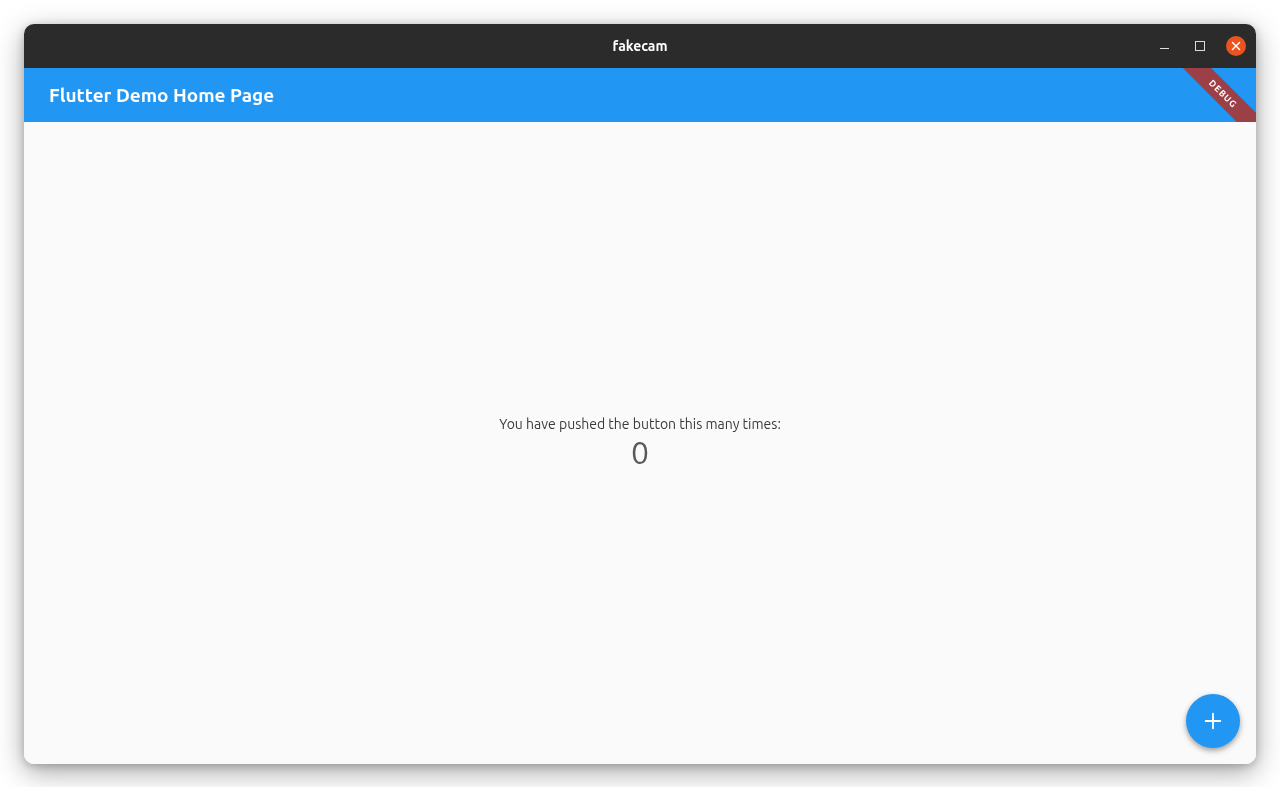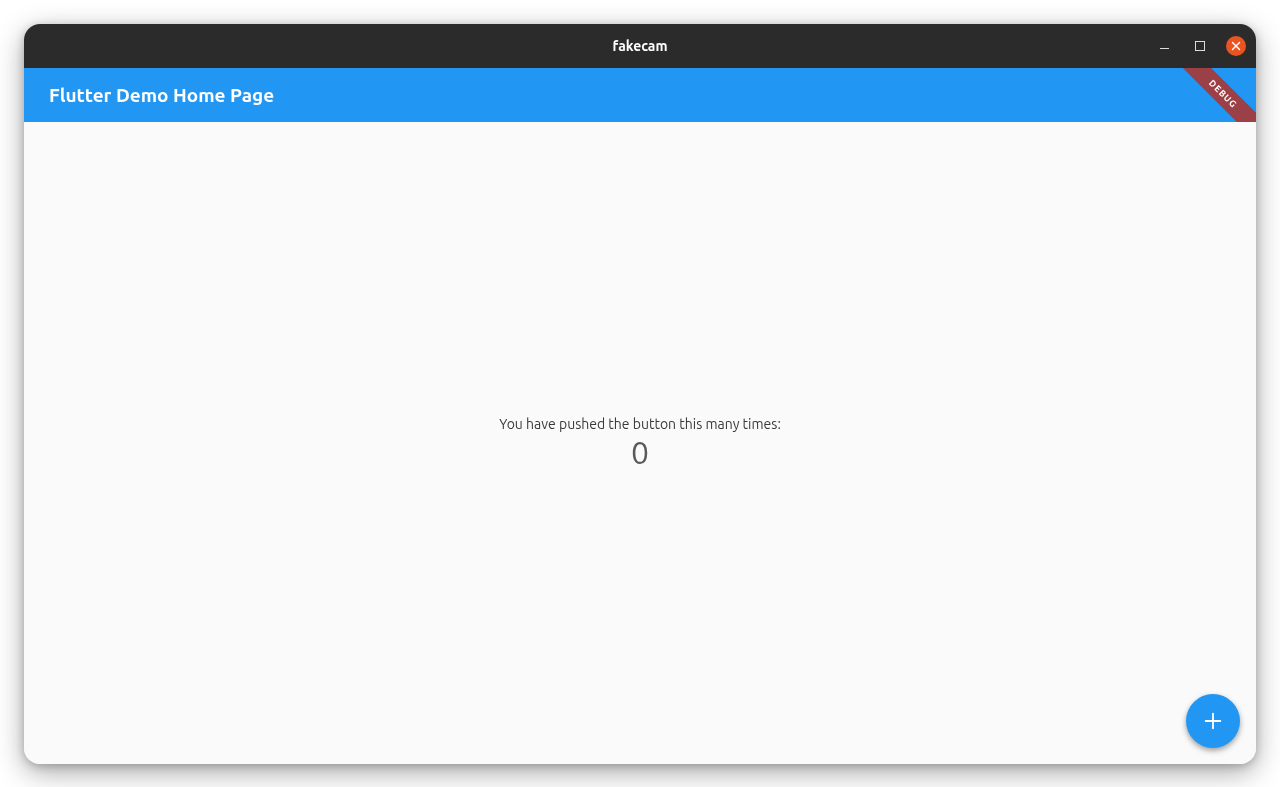--- a/index.html
+++ b/index.html
@@ -16,21 +16,21 @@
       overflow: hidden;
       display: flex;
       align-items: center;
       justify-content: center;
     }
 
     .window {
       width: 1232px;
       height: 740px;
       background: #fafafa;
-      border-radius: 16px;
+      border-radius: 10px;
       box-shadow: 0 8px 28px rgba(0,0,0,0.35), 0 2px 8px rgba(0,0,0,0.2);
       overflow: hidden;
       display: flex;
       flex-direction: column;
       position: relative;
     }
 
     .titlebar {
       height: 44px;
       background: #2b2b2b;

